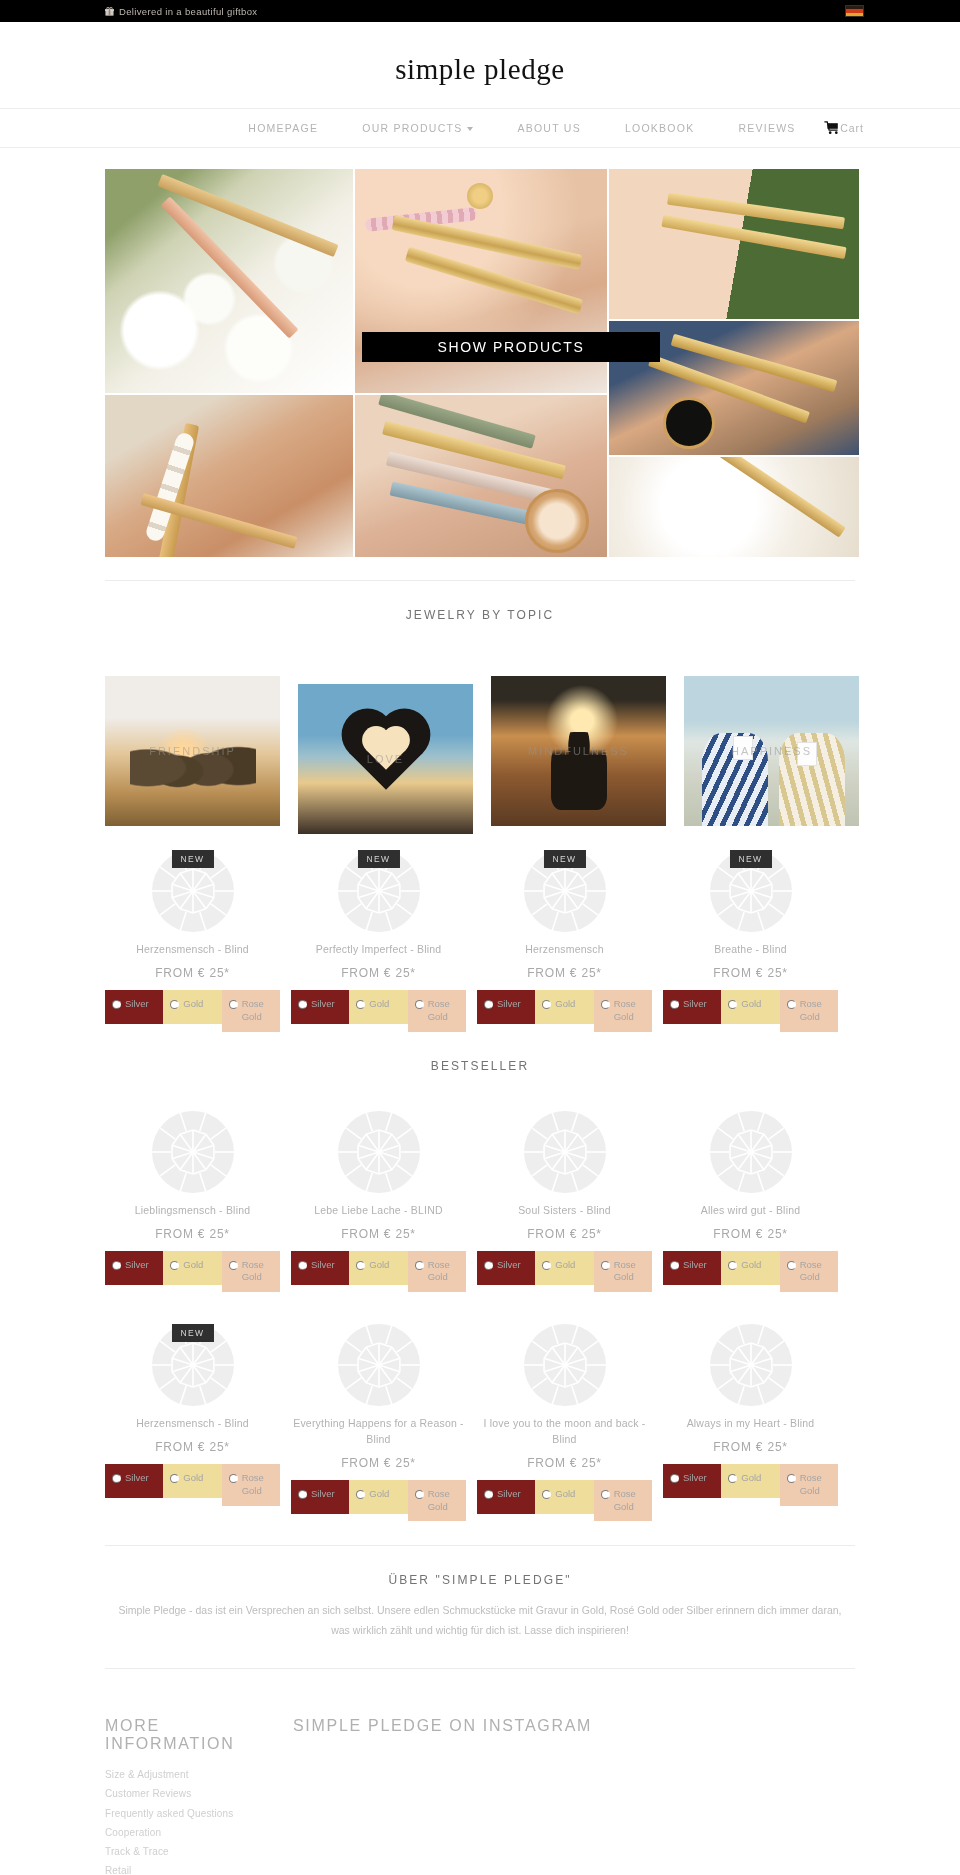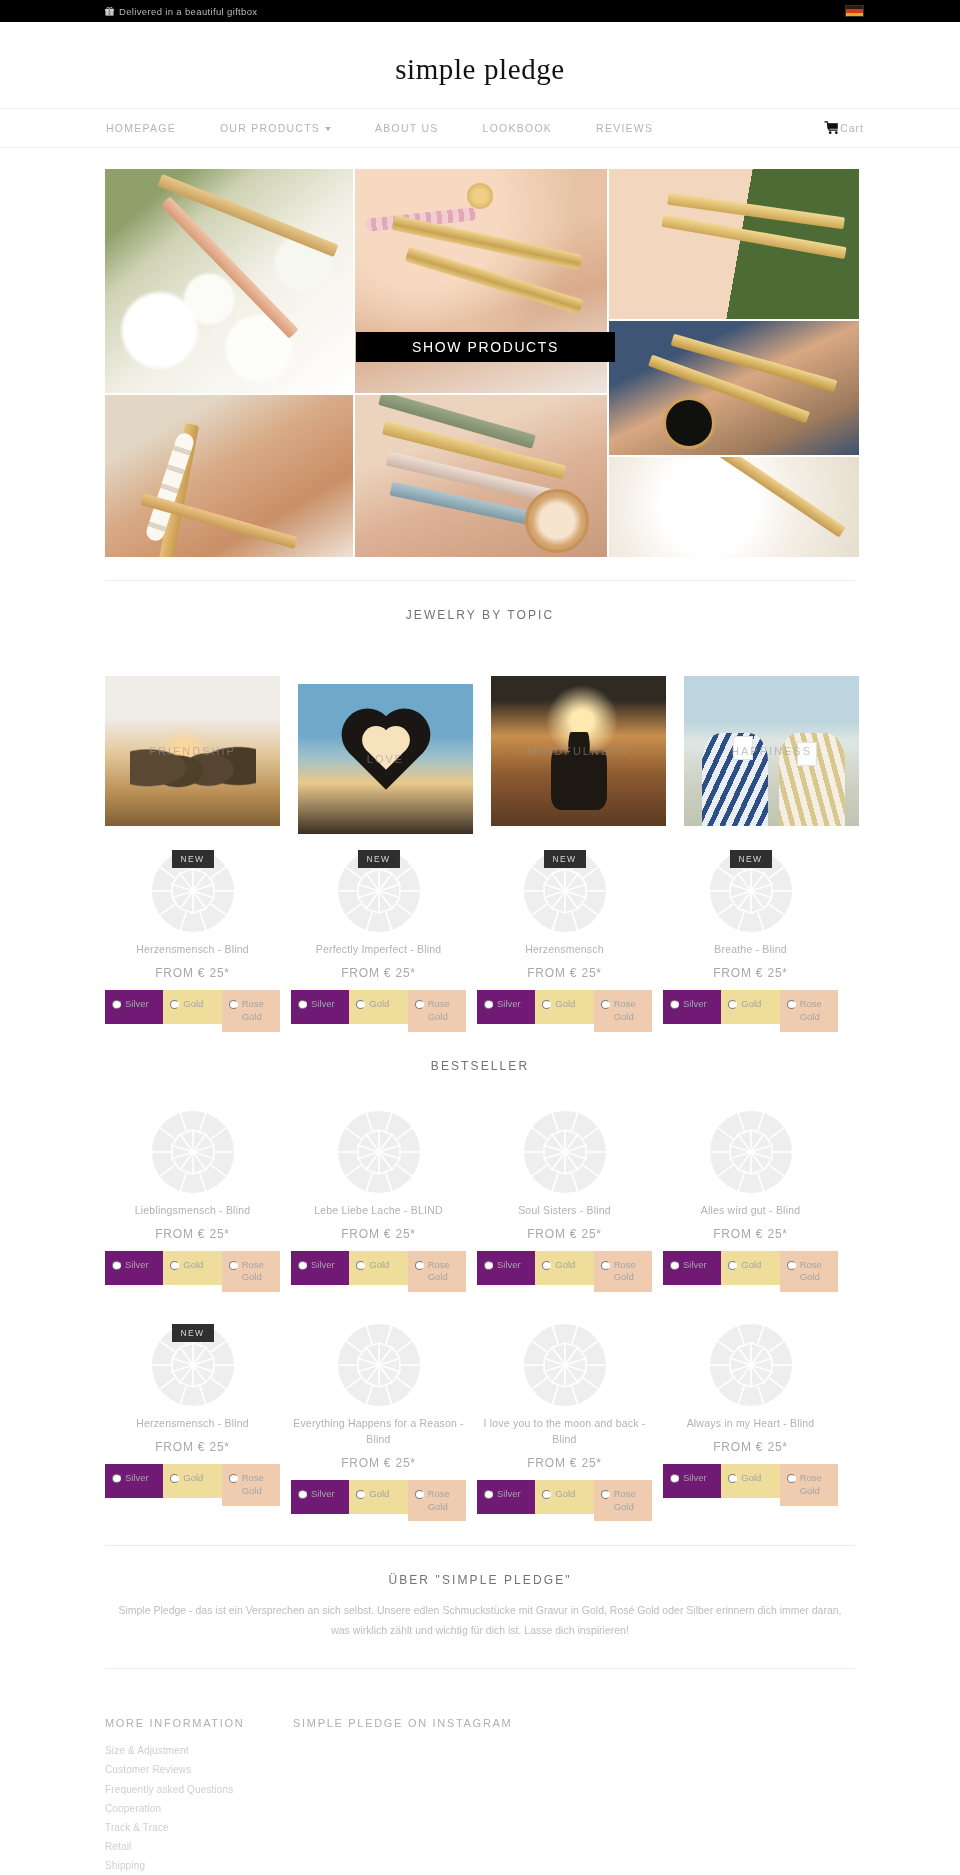--- a/index.html
+++ b/index.html
@@ -62,20 +62,21 @@
   }
 
   
   .navbar {
     height: 40px;
     border-top: 1px solid #ededed;
     border-bottom: 1px solid #ededed;
     display: flex;
     align-items: center;
     position: relative;
+    justify-content: center;
   }
   .nav-items {
     display: flex;
     align-items: center;
     margin-left: 106px;
     gap: 0;
   }
   .nav-item {
     font-size: 10.5px;
     letter-spacing: 1.25px;
@@ -233,23 +234,23 @@
     background:
       radial-gradient(circle at 40% 48%, #ffffff 0 30%, #f4efe6 55%, #e6ddcd 100%);
   }
   .t7 .cuff {
     position: absolute; left: 78px; top: 22px; width: 170px; height: 12px;
     transform: rotate(34deg); border-radius: 2px;
     background: linear-gradient(180deg,#efd18d,#c39b50);
   }
   .hero-btn {
     position: absolute;
-    left: 251px;
+    left: 257px;
     top: 163px;
-    width: 259px;
+    width: 298px;
     height: 30px;
     background: #000;
     color: #fff;
     display: flex;
     align-items: center;
     justify-content: center;
     font-size: 14px;
     letter-spacing: 1.6px;
     cursor: pointer;
     z-index: 5;
@@ -392,21 +393,21 @@
     align-items: flex-start;
     gap: 4px;
     padding: 8px 7px;
     font-size: 9.5px;
     color: #a5a5a5;
     cursor: pointer;
     line-height: 1.35;
     min-height: 34px;
     flex: 1;
   }
-  .sw-silver { background: #701a75; }
+  .sw-silver { background: #7f1d1d; }
   .sw-gold   { background: #eedd9b; }
   .sw-rose   { background: #efcbb0; }
   .radio {
     width: 9px; height: 9px; border-radius: 50%;
     border: 1.5px solid #7e7e7e;
     background: #fff;
     flex: none;
     margin-top: 2px;
     border-right-color: transparent;
   }
@@ -420,21 +421,21 @@
     font-size: 10.5px;
     line-height: 1.85;
     color: #bdbdbd;
   }
 
   
   .footer { margin-top: 48px; display: flex; }
   .fcol-a { width: 188px; }
   .fcol-b { flex: 1; }
   .fhead {
-    font-size: 11px;
+    font-size: 16px;
     letter-spacing: 1.7px;
     color: #b0b0b0;
     margin-bottom: 12px;
   }
   .flink {
     font-size: 10px;
     color: #cfcfcf;
     line-height: 1.92;
     cursor: pointer;
     letter-spacing: .15px;

